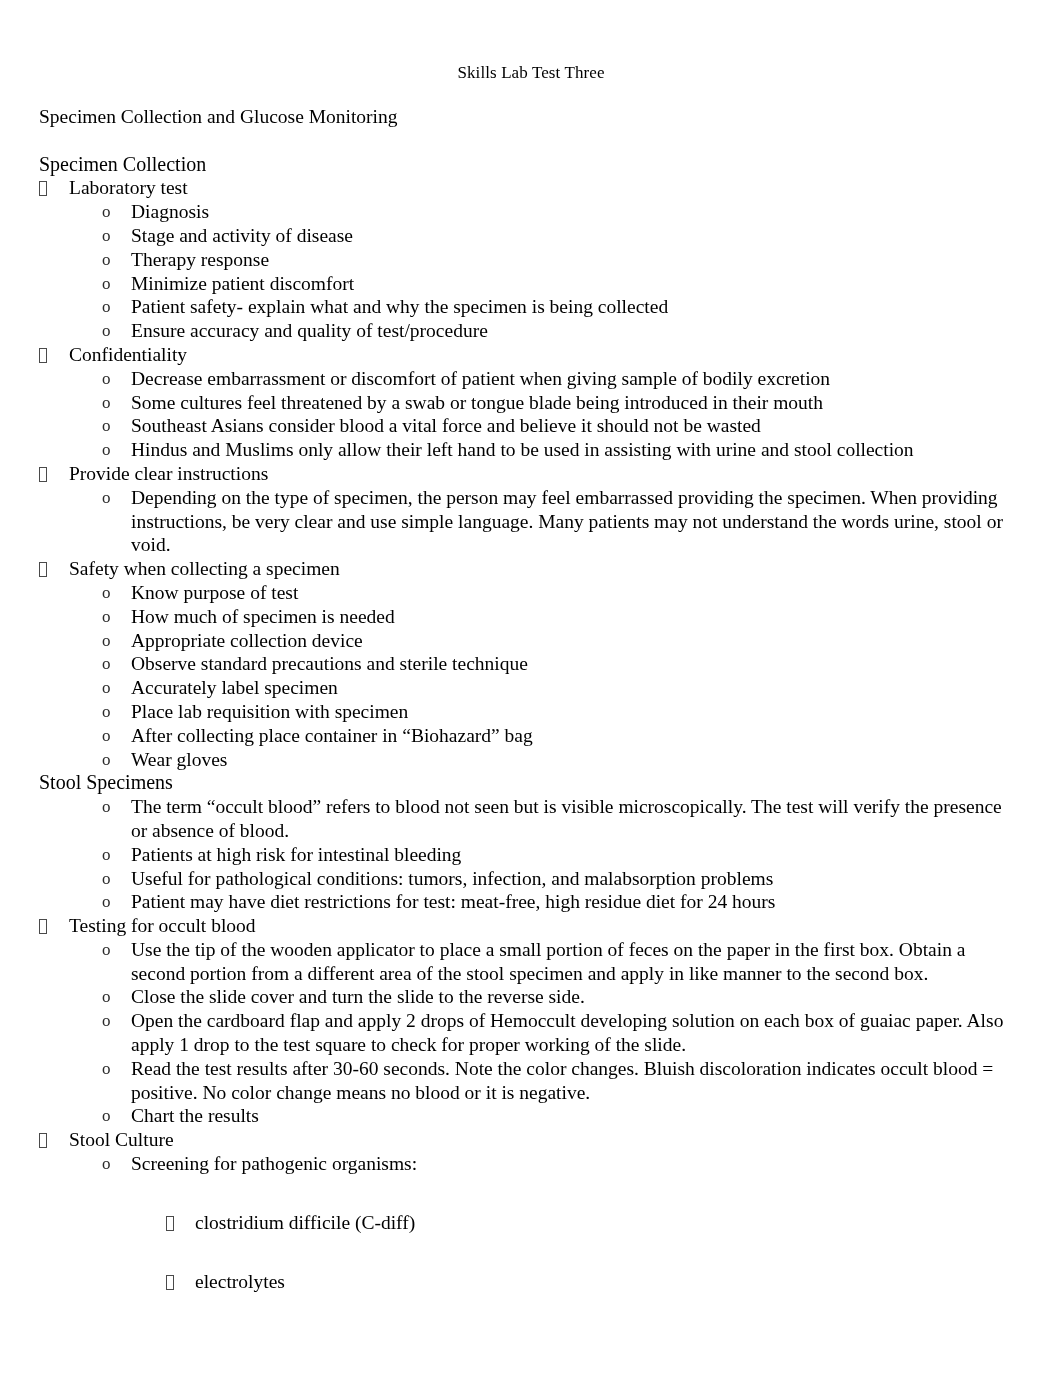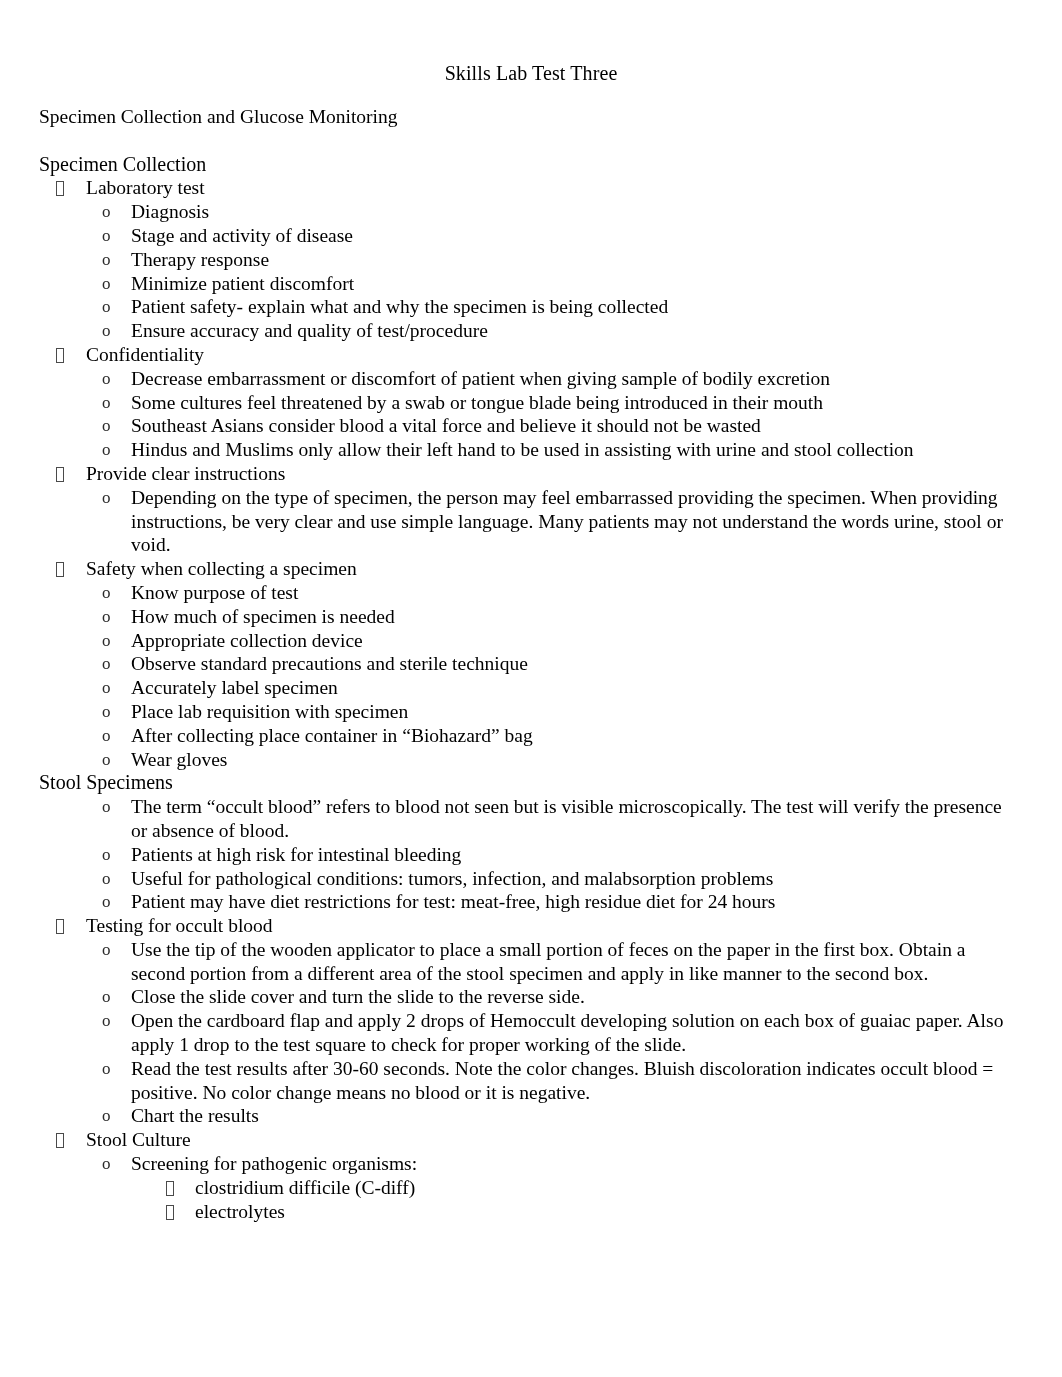--- a/index.html
+++ b/index.html
@@ -17,21 +17,21 @@
     position: relative;
     width: 1062px;
     height: 1377px;
     background: #ffffff;
     box-sizing: border-box;
     padding: 0;
     overflow: hidden;
   }
   .doc-title {
     text-align: center;
-    font-size: 20px;
+    font-size: 17px;
     line-height: 24px;
     padding-top: 61px;
     letter-spacing: 0.1px;
   }
   .body-wrap {
     padding-left: 39px;
     padding-right: 48px;
     padding-top: 20px;
   }
   
@@ -62,27 +62,27 @@
     line-height: 23.8px;
     color: #2b2b2b;
   }
   .item-text {
     flex: 1 1 auto;
     font-size: 19.5px;
     line-height: 23.8px;
     text-align: left;
   }
   
-  .lvl1 { margin-left: 17px; }
+  .lvl1 { margin-left: 0px; }
   .lvl1 > .bullet { width: 30px; }
   
   .lvl2 { margin-left: 63px; }
   .lvl2 > .bullet { width: 29px; }
   
-  .lvl3 { margin-left: 127px; }
+  .lvl3 { margin-left: 127px; margin-top: 35px; }
   .lvl3 > .bullet { width: 29px; }
 
   
   .tofu {
     display: inline-block;
     width: 8px;
     height: 15px;
     border: 1px solid #4a4a4a;
     box-sizing: border-box;
     vertical-align: -2px;

